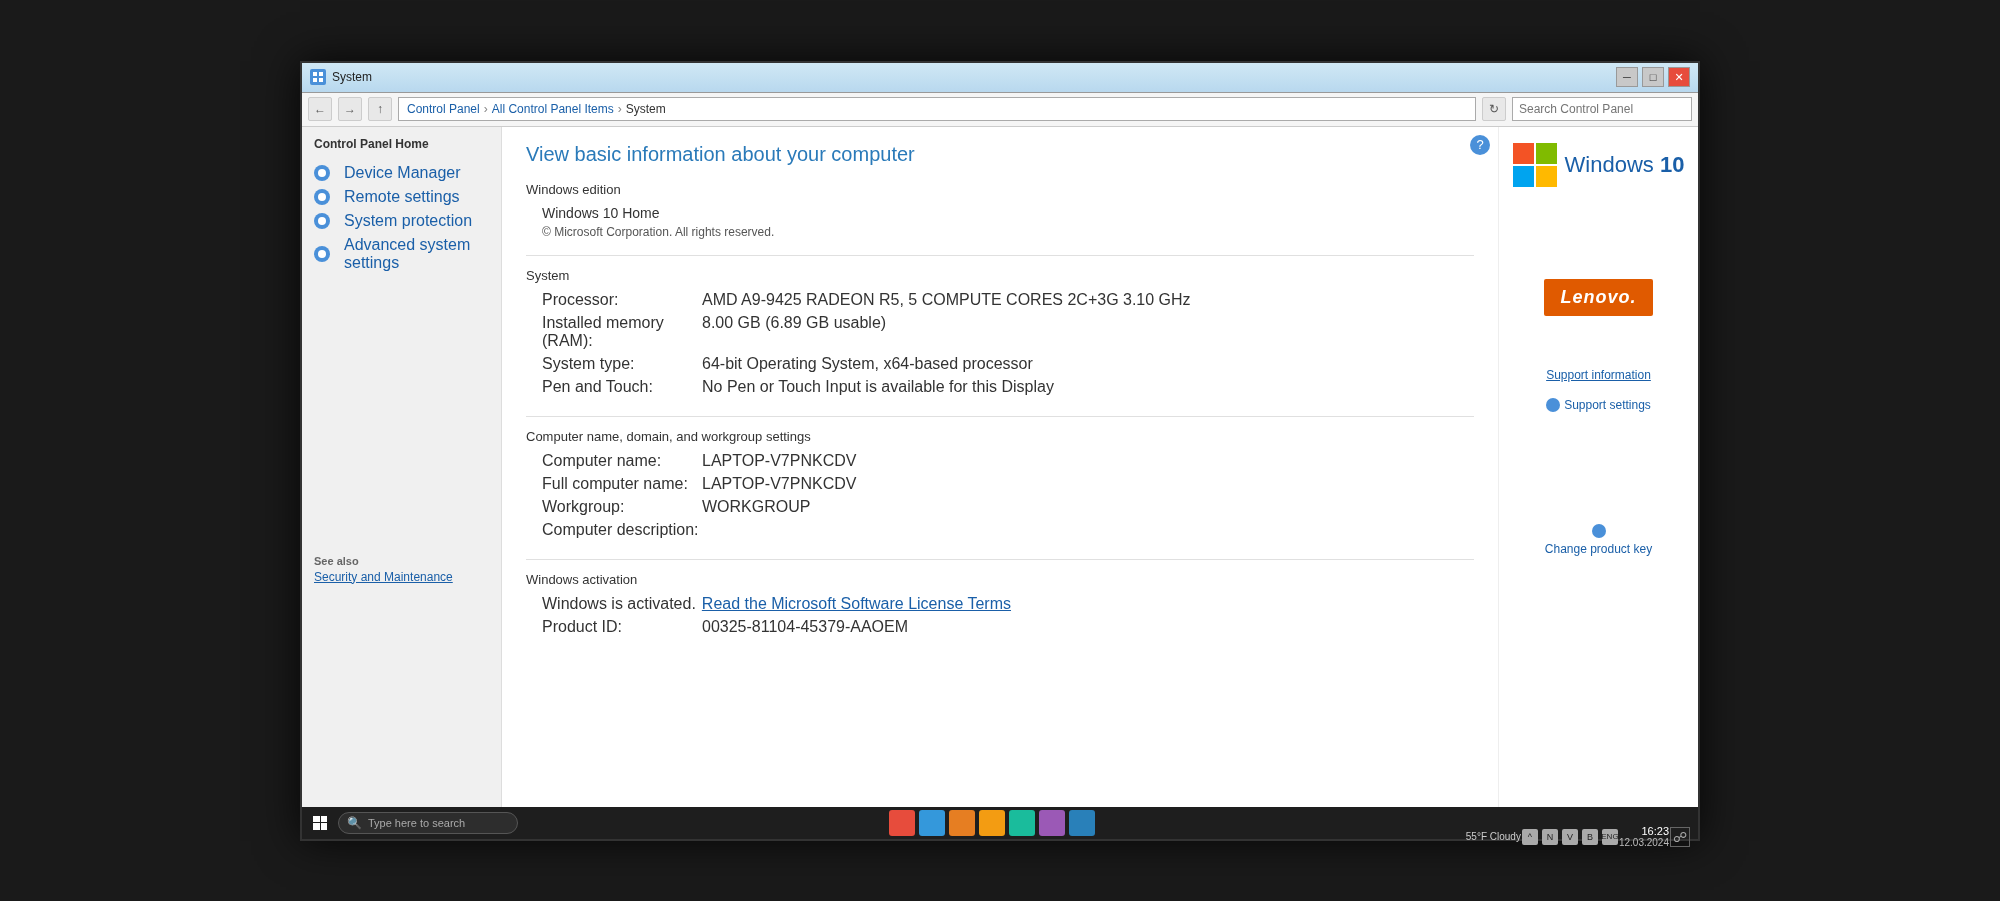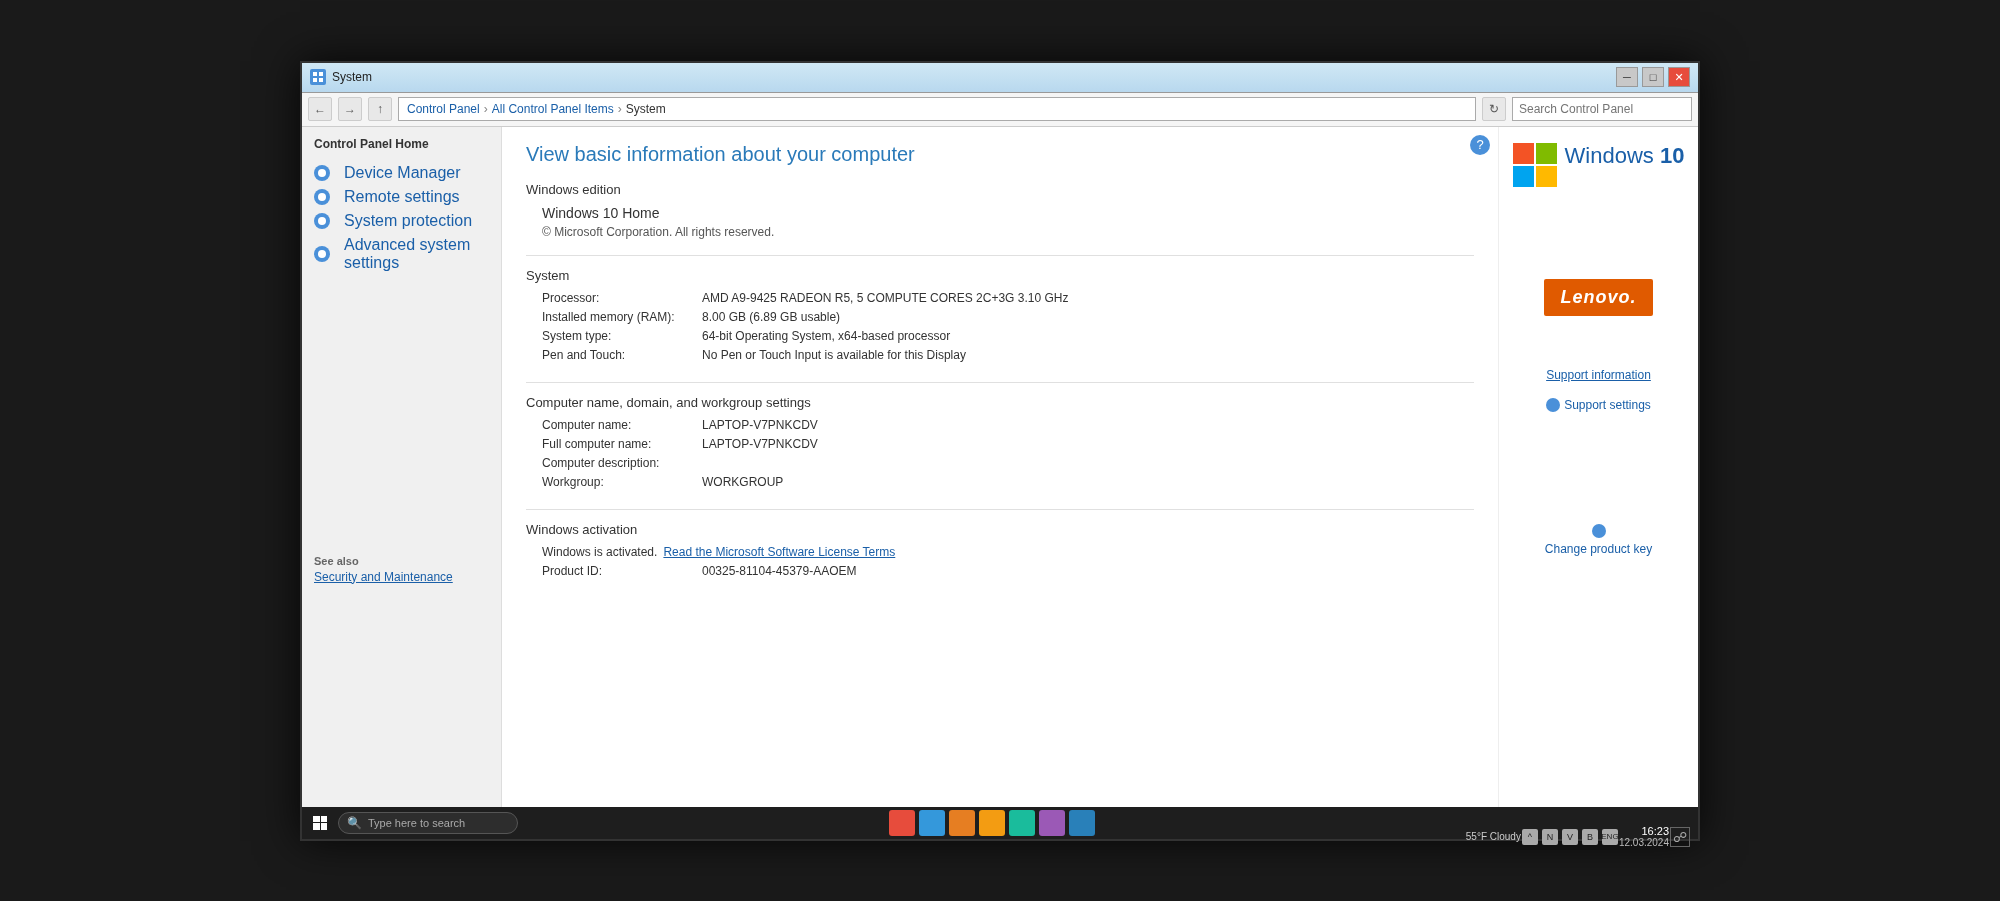--- a/index.html
+++ b/index.html
@@ -208,21 +208,21 @@
 
     .system-section {
       margin-bottom: 20px;
     }
     .info-table {
       margin-left: 16px;
     }
     .info-row {
       display: flex;
       margin-bottom: 5px;
-      font-size: 12px;
+      font-size: 16px;
     }
     .info-label {
       width: 160px;
       color: #333;
       flex-shrink: 0;
     }
     .info-value {
       color: #333;
     }
 
@@ -233,21 +233,21 @@
       display: flex;
       flex-direction: column;
       align-items: center;
       gap: 16px;
       background: white;
       border-left: 1px solid #eee;
     }
 
     .windows10-logo {
       display: flex;
-      align-items: flex-start;
+      align-items: center;
       gap: 8px;
     }
     .win10-grid {
       display: grid;
       grid-template-columns: 1fr 1fr;
       gap: 2px;
       width: 44px;
       height: 44px;
     }
     .win10-square {
@@ -574,26 +574,26 @@
         <div class="info-table">
           <div class="info-row">
             <span class="info-label">Computer name:</span>
             <span class="info-value">LAPTOP-V7PNKCDV</span>
           </div>
           <div class="info-row">
             <span class="info-label">Full computer name:</span>
             <span class="info-value">LAPTOP-V7PNKCDV</span>
           </div>
           <div class="info-row">
+            <span class="info-label">Workgroup:</span>
+            <span class="info-value">WORKGROUP</span>
+          </div>
+          <div class="info-row">
             <span class="info-label">Computer description:</span>
             <span class="info-value"></span>
-          </div>
-          <div class="info-row">
-            <span class="info-label">Workgroup:</span>
-            <span class="info-value">WORKGROUP</span>
           </div>
         </div>
       </div>
 
       <div class="divider"></div>
 
       <div class="system-section">
         <div class="section-heading">Windows activation</div>
         <div class="info-table">
           <div class="info-row">

